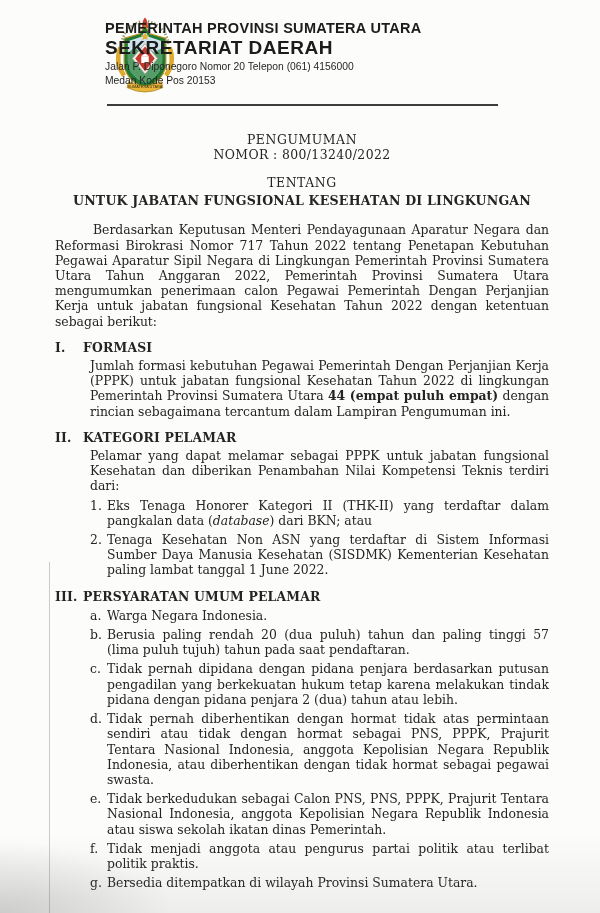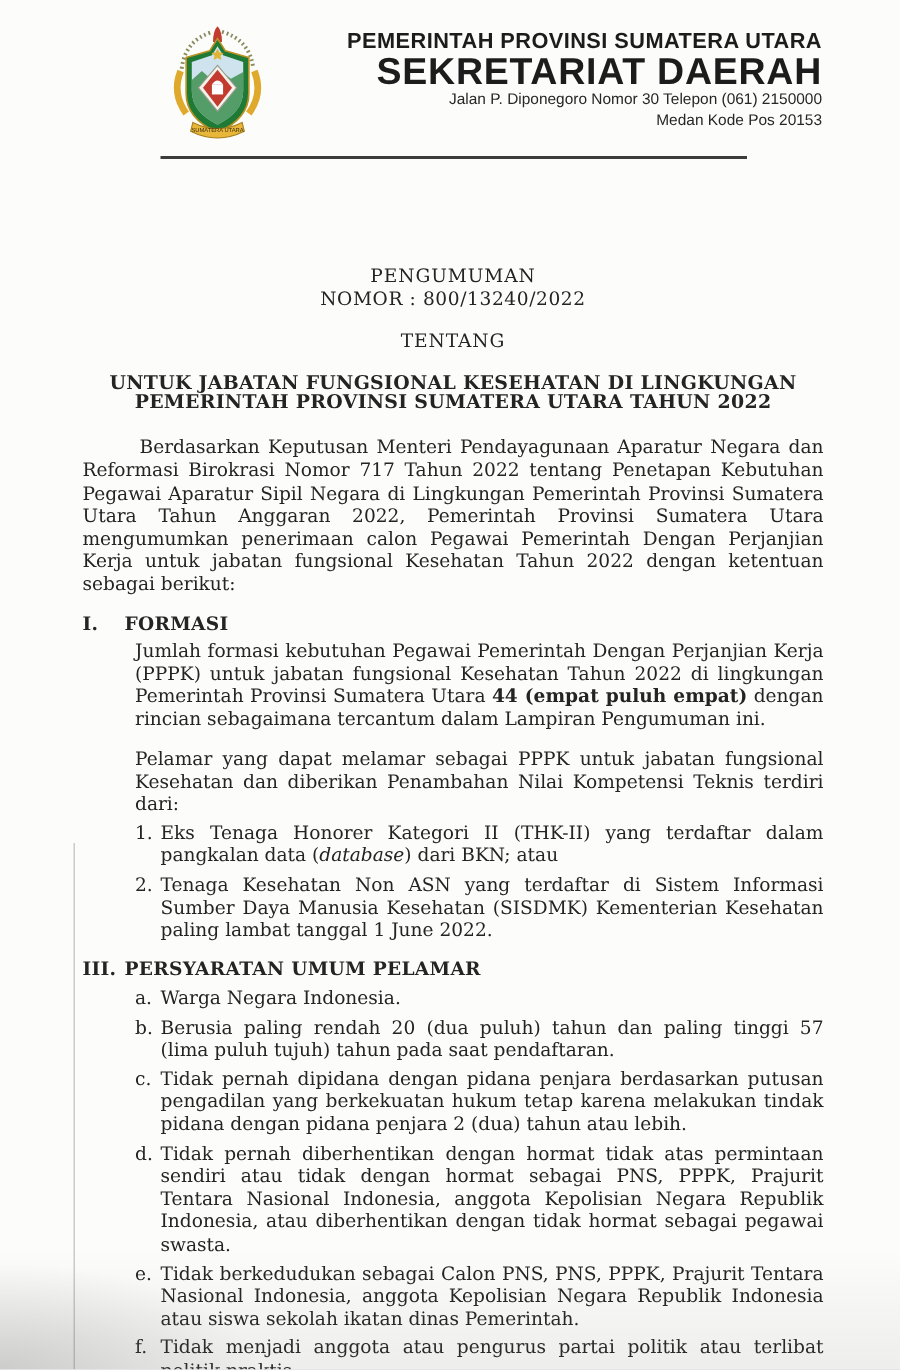--- a/index.html
+++ b/index.html
@@ -3,33 +3,33 @@
 <meta charset="utf-8">
 <style>
   html,body{margin:0;padding:0;background:#d9d9d9;}
   .page{
     position:relative;width:600px;height:913px;margin:0 auto;
     background:#fcfcfa;color:#242424;overflow:hidden;
     font-family:"DejaVu Serif","Liberation Serif",serif;
     font-size:12.4px;line-height:15.2px;
   }
   
-  .letterhead-text{position:absolute;left:105px;right:52px;top:20px;text-align:right;
+  .letterhead-text{position:absolute;left:105px;right:52px;top:20px;text-align:left;
     font-family:"Liberation Sans","DejaVu Sans",sans-serif;color:#1c1c1c;}
   .lh-gov{font-weight:bold;font-size:14.5px;letter-spacing:.3px;line-height:17px;}
-  .lh-office{font-weight:bold;font-size:25px;letter-spacing:.5px;line-height:22px;}
+  .lh-office{font-weight:bold;font-size:19px;letter-spacing:.5px;line-height:22px;}
   .lh-addr{font-size:10.3px;line-height:13px;margin-top:1px;color:#262626;}
   .seal{position:absolute;left:107px;top:16px;width:76px;height:82px;}
   .rule{position:absolute;left:107px;top:104px;width:391px;height:2px;background:#3c3c3c;}
   
   .content{position:absolute;left:55px;top:132px;width:494px;}
   .center{text-align:center;}
-  .doc-type{letter-spacing:.6px;margin-top:44px;}
+  .doc-type{letter-spacing:.6px;}
   .doc-number{letter-spacing:.4px;margin-bottom:13px;}
-  .about{letter-spacing:.6px;margin-bottom:13px;}
+  .about{letter-spacing:.6px;margin-bottom:3px;}
   .doc-title{font-weight:bold;font-size:12.6px;line-height:13.8px;letter-spacing:.2px;margin-bottom:15px;}
   .para{text-align:justify;text-indent:38px;}
   .section{margin-top:11px;}
   .sec-head{display:flex;font-weight:bold;letter-spacing:.2px;margin-bottom:3px;}
   .sec-num{flex:0 0 28px;}
   .sec-body{margin-left:35px;text-align:justify;}
   .li{display:flex;margin-top:4px;}
   .li-marker{flex:0 0 17px;}
   .li-text{flex:1;text-align:justify;}
   b.inline{font-weight:bold;}
@@ -62,48 +62,51 @@
       <rect x="45" y="54" width="10" height="9" fill="#ffffff"></rect>
       <path d="M45,54 Q50,47 55,54 Z" fill="#ffffff"></path>
       <path d="M28,88 Q50,99 72,88 L74,96 Q50,108 26,96 Z" fill="#e8b73a" stroke="#a87f1d" stroke-width="1"></path>
       <text x="50" y="97" text-anchor="middle" font-size="5.2" font-family="Liberation Sans, sans-serif" fill="#3a2d10">SUMATERA UTARA</text>
     </svg>
   </div>
 
   <div class="letterhead-text">
     <div class="lh-gov">PEMERINTAH PROVINSI SUMATERA UTARA</div>
     <div class="lh-office">SEKRETARIAT DAERAH</div>
-    <div class="lh-addr">Jalan P. Diponegoro Nomor 30 Telepon (061) 2150000</div>
+    <div class="lh-addr">Jalan P. Diponegoro Nomor 20 Telepon (061) 4156000</div>
     <div class="lh-addr">Medan Kode Pos 20153</div>
   </div>
 
   <div class="rule"></div>
 
   <div class="content">
 
     <div class="center doc-type">PENGUMUMAN</div>
     <div class="center doc-number">NOMOR : 800/13240/2022</div>
 
     <div class="center about">TENTANG</div>
     <div class="center doc-title">
       <div>UNTUK JABATAN FUNGSIONAL KESEHATAN DI LINGKUNGAN</div>
-      <div>PEMERINTAH PROVINSI SUMATERA UTARA TAHUN 2022</div>
     </div>
 
     <div class="para">Berdasarkan Keputusan Menteri Pendayagunaan Aparatur Negara dan Reformasi Birokrasi Nomor 717 Tahun 2022 tentang Penetapan Kebutuhan Pegawai Aparatur Sipil Negara di Lingkungan Pemerintah Provinsi Sumatera Utara Tahun Anggaran 2022, Pemerintah Provinsi Sumatera Utara mengumumkan penerimaan calon Pegawai Pemerintah Dengan Perjanjian Kerja untuk jabatan fungsional Kesehatan Tahun 2022 dengan ketentuan sebagai berikut:</div>
 
     <div class="section">
       <div class="sec-head">
         <span class="sec-num">I.</span>
         <span>FORMASI</span>
       </div>
       <div class="sec-body"><span>Jumlah formasi kebutuhan Pegawai Pemerintah Dengan Perjanjian Kerja (PPPK) untuk jabatan fungsional Kesehatan Tahun 2022 di lingkungan Pemerintah Provinsi Sumatera Utara </span><b class="inline">44 (empat puluh empat)</b><span> dengan rincian sebagaimana tercantum dalam Lampiran Pengumuman ini.</span></div>
     </div>
 
     <div class="section">
+      <div class="sec-head">
+        <span class="sec-num">II.</span>
+        <span>KATEGORI PELAMAR</span>
+      </div>
       <div class="sec-body">Pelamar yang dapat melamar sebagai PPPK untuk jabatan fungsional Kesehatan dan diberikan Penambahan Nilai Kompetensi Teknis terdiri dari:</div>
       <div class="sec-body">
         <div class="li">
           <span class="li-marker">1.</span>
           <span class="li-text"><span>Eks Tenaga Honorer Kategori II (THK-II) yang terdaftar dalam pangkalan data (</span><i class="inline">database</i><span>) dari BKN; atau</span></span>
         </div>
         <div class="li">
           <span class="li-marker">2.</span>
           <span class="li-text">Tenaga Kesehatan Non ASN yang terdaftar di Sistem Informasi Sumber Daya Manusia Kesehatan (SISDMK) Kementerian Kesehatan paling lambat tanggal 1 June 2022.</span>
         </div>

